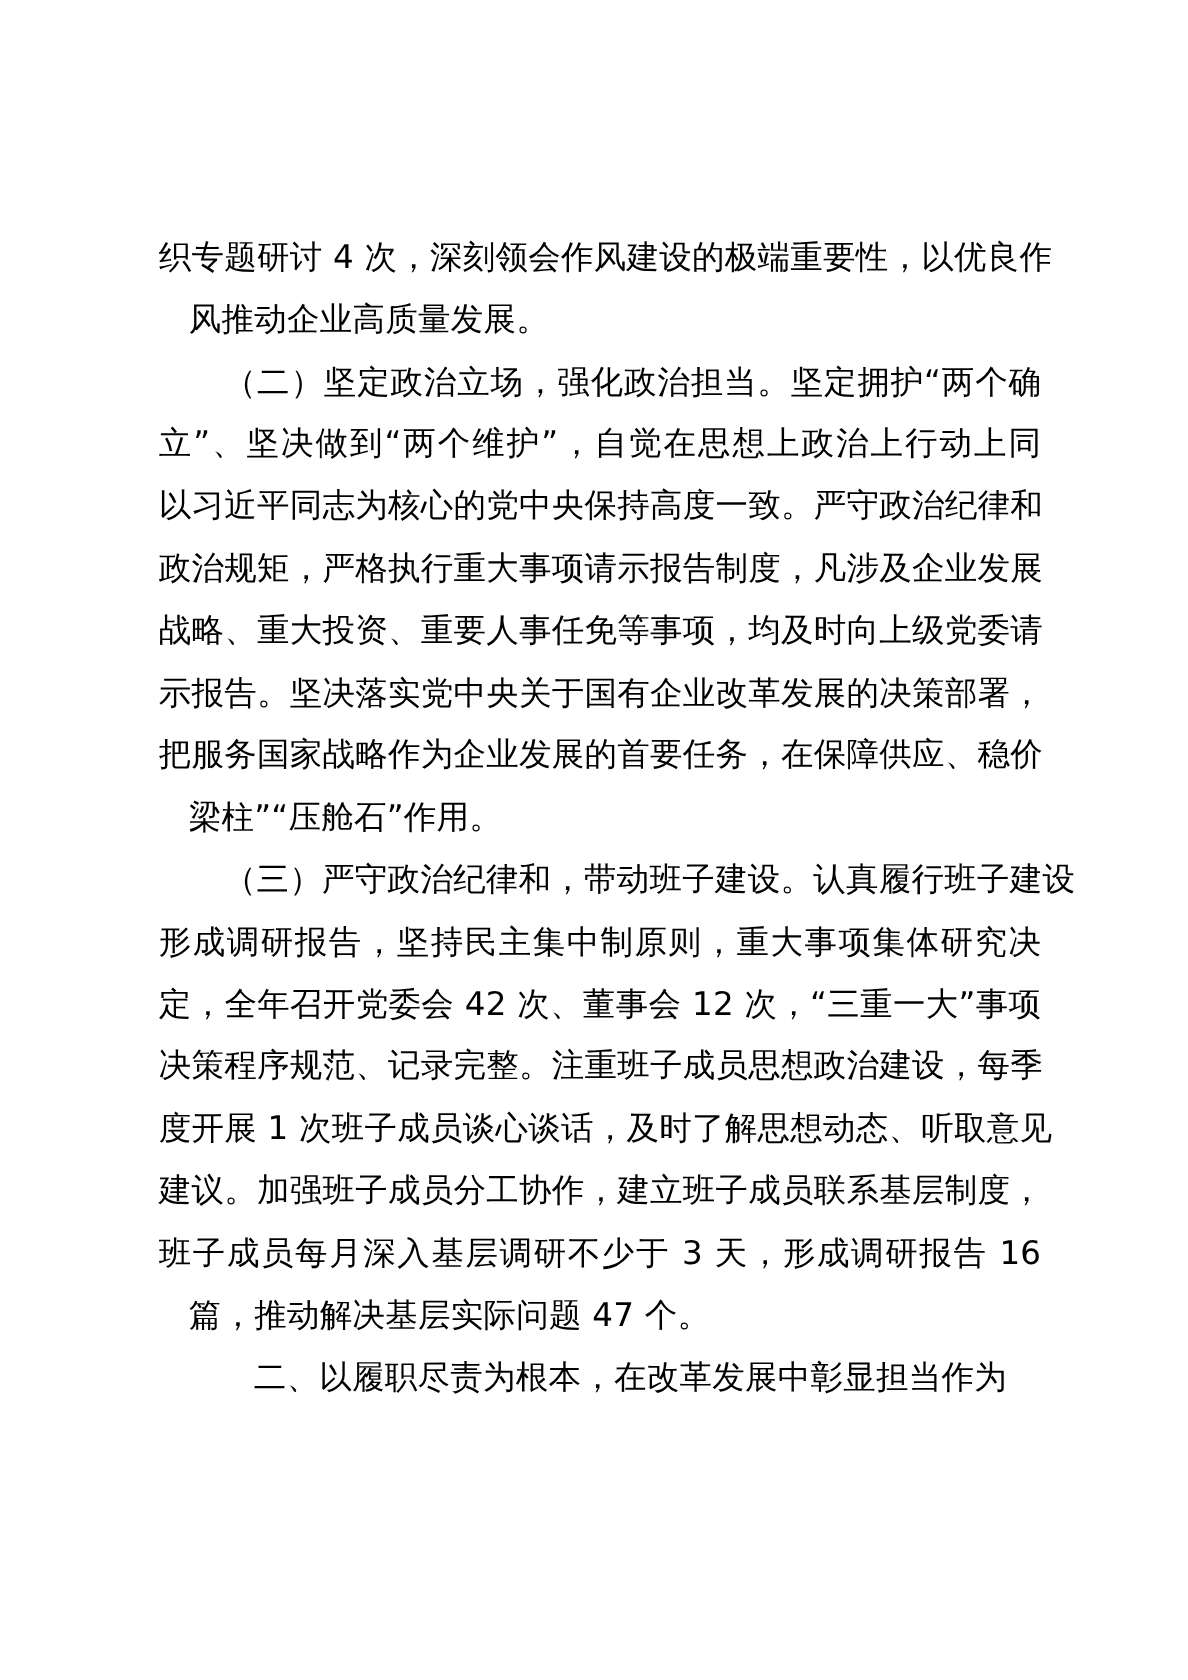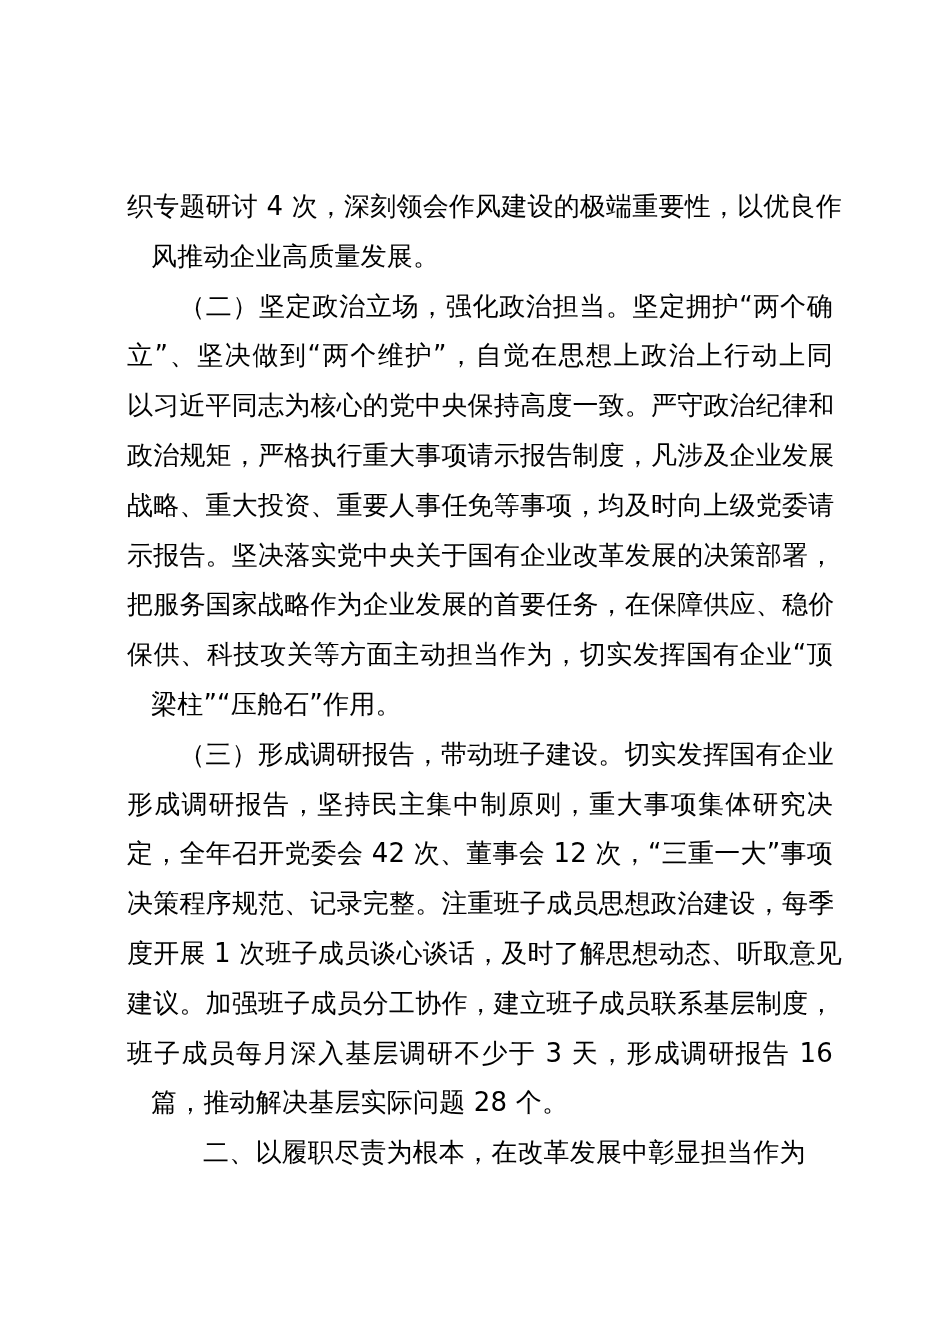--- a/index.html
+++ b/index.html
@@ -55,32 +55,31 @@
   </div>
 
   <div class="paragraph">
     <div class="line indent"><span class="bold">（二）坚定政治立场，强化政治担当。</span><span>坚定拥护“两个确</span></div>
     <div class="line">立”、坚决做到“两个维护”，自觉在思想上政治上行动上同</div>
     <div class="line">以习近平同志为核心的党中央保持高度一致。严守政治纪律和</div>
     <div class="line">政治规矩，严格执行重大事项请示报告制度，凡涉及企业发展</div>
     <div class="line">战略、重大投资、重要人事任免等事项，均及时向上级党委请</div>
     <div class="line">示报告。坚决落实党中央关于国有企业改革发展的决策部署，</div>
     <div class="line">把服务国家战略作为企业发展的首要任务，在保障供应、稳价</div>
-    <div class="line">保供、科技攻关等方面主动担当作为，切实发挥国有企业“顶</div>
     <div class="line last">梁柱”“压舱石”作用。</div>
   </div>
 
   <div class="paragraph">
-    <div class="line indent"><span class="bold">（三）形成调研报告，带动班子建设。</span><span>切实发挥国有企业</span></div>
+    <div class="line indent"><span class="bold">（三）严守政治纪律和，带动班子建设。</span><span>认真履行班子建设</span></div>
     <div class="line">形成调研报告，坚持民主集中制原则，重大事项集体研究决</div>
     <div class="line">定，全年召开党委会 42 次、董事会 12 次，“三重一大”事项</div>
     <div class="line">决策程序规范、记录完整。注重班子成员思想政治建设，每季</div>
     <div class="line">度开展 1 次班子成员谈心谈话，及时了解思想动态、听取意见</div>
     <div class="line">建议。加强班子成员分工协作，建立班子成员联系基层制度，</div>
     <div class="line">班子成员每月深入基层调研不少于 3 天，形成调研报告 16</div>
-    <div class="line last">篇，推动解决基层实际问题 28 个。</div>
+    <div class="line last">篇，推动解决基层实际问题 47 个。</div>
   </div>
 
   <div class="paragraph">
     <div class="line last indent-h">二、以履职尽责为根本，在改革发展中彰显担当作为</div>
   </div>
 
 </div>
 
 </body></html>

